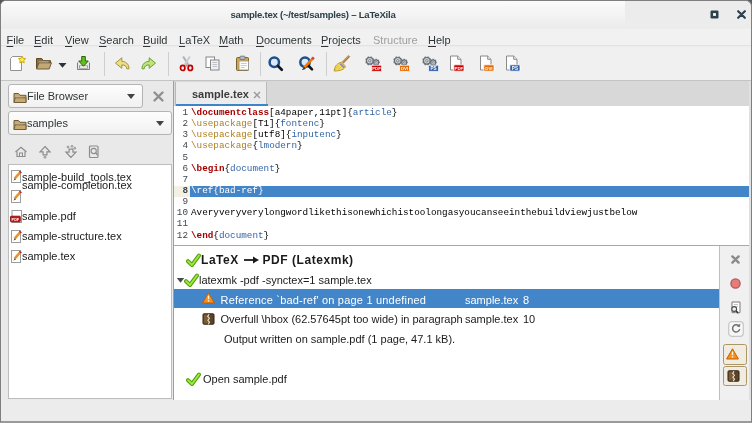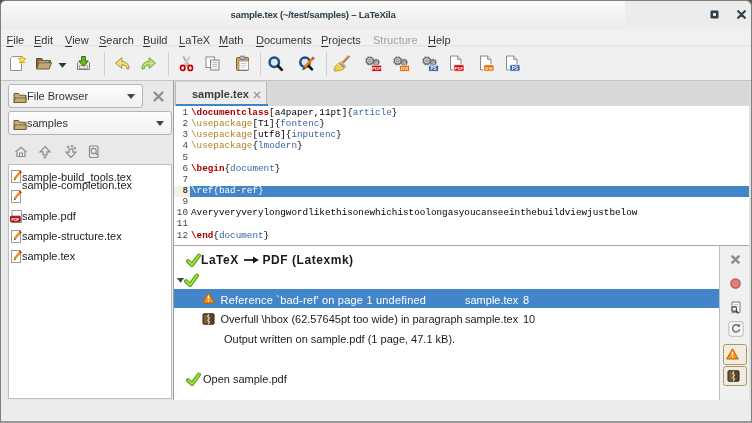--- a/index.html
+++ b/index.html
@@ -377,20 +377,21 @@
         <path d="M10 0.6 L16 4 L10 7.4 z" fill="#1a1a1a"></path>
       </svg>
       <span class="brow" style="left:88.5px;top:6.5px;font-weight:bold;font-size:12px;letter-spacing:0.55px">PDF (Latexmk)</span>
       <svg class="abs" style="left:2px;top:31px" width="9" height="7" viewBox="0 0 9 7">
         <path d="M0.8 1 h7.4 L4.5 5.8 z" fill="#4a4a4a"></path>
       </svg>
       <svg class="abs" style="left:10px;top:27px" width="15" height="15" viewBox="0 0 15 15">
 <path d="M2 8.2 L6 12 L13 2.5" fill="none" stroke="#59a010" stroke-width="4" stroke-linecap="round" stroke-linejoin="round"></path>
 <path d="M2 8.2 L6 12 L13 2.5" fill="none" stroke="#9ded3e" stroke-width="1.8" stroke-linecap="round" stroke-linejoin="round"></path>
       </svg>
+      <span class="brow" style="left:25px;top:27.5px">latexmk -pdf -synctex=1 sample.tex</span>
       <svg class="abs" style="left:28px;top:46px" width="13" height="12" viewBox="0 0 13 12">
 <path d="M6.5 0.8 L12.4 11 H0.6 Z" fill="#f59018" stroke="#c85e00" stroke-width="1" stroke-linejoin="round"></path>
 <rect x="5.8" y="3.6" width="1.4" height="3.6" fill="#fff8e0"></rect>
 <rect x="5.8" y="8.2" width="1.4" height="1.4" fill="#fff8e0"></rect>
       </svg>
       <span class="brow" style="left:46.5px;top:47.5px;color:#fff;letter-spacing:0.2px">Reference `bad-ref' on page 1 undefined</span>
       <span class="brow" style="left:291px;top:47.5px;color:#fff">sample.tex</span>
       <span class="brow" style="left:349px;top:47.5px;color:#fff">8</span>
       <svg class="abs" style="left:28px;top:67px" width="13" height="12" viewBox="0 0 13 12">
 <rect x="1" y="0.8" width="11" height="10.4" rx="1" fill="#5e4426" stroke="#2e2113" stroke-width="1"></rect>

